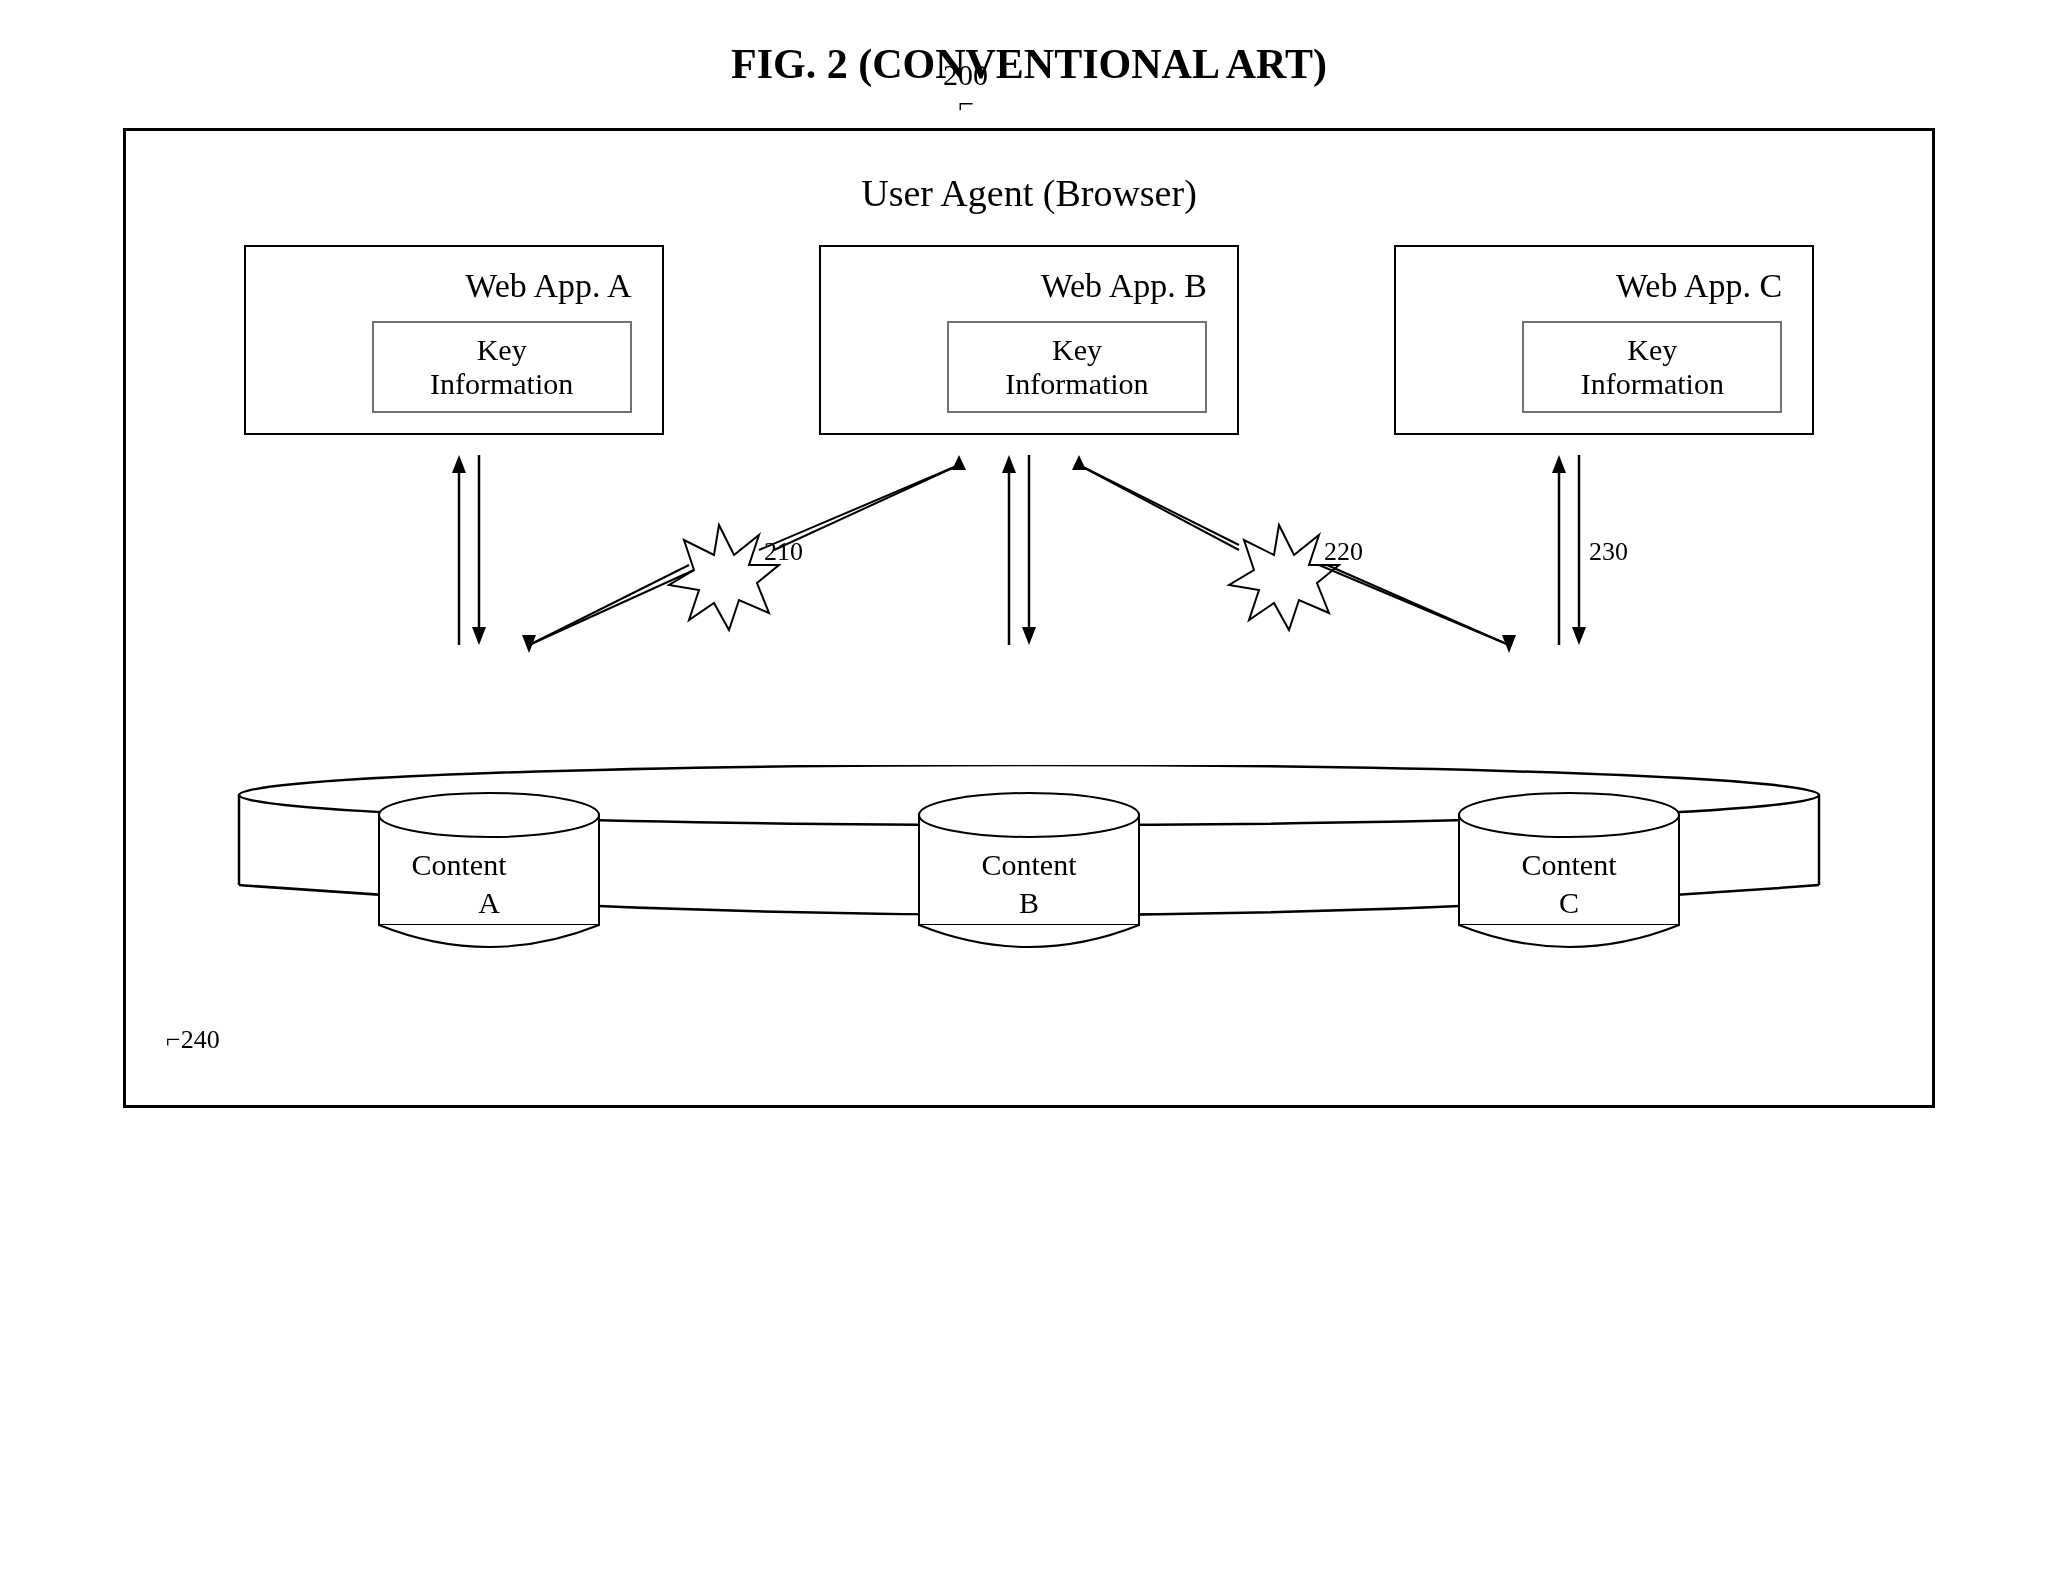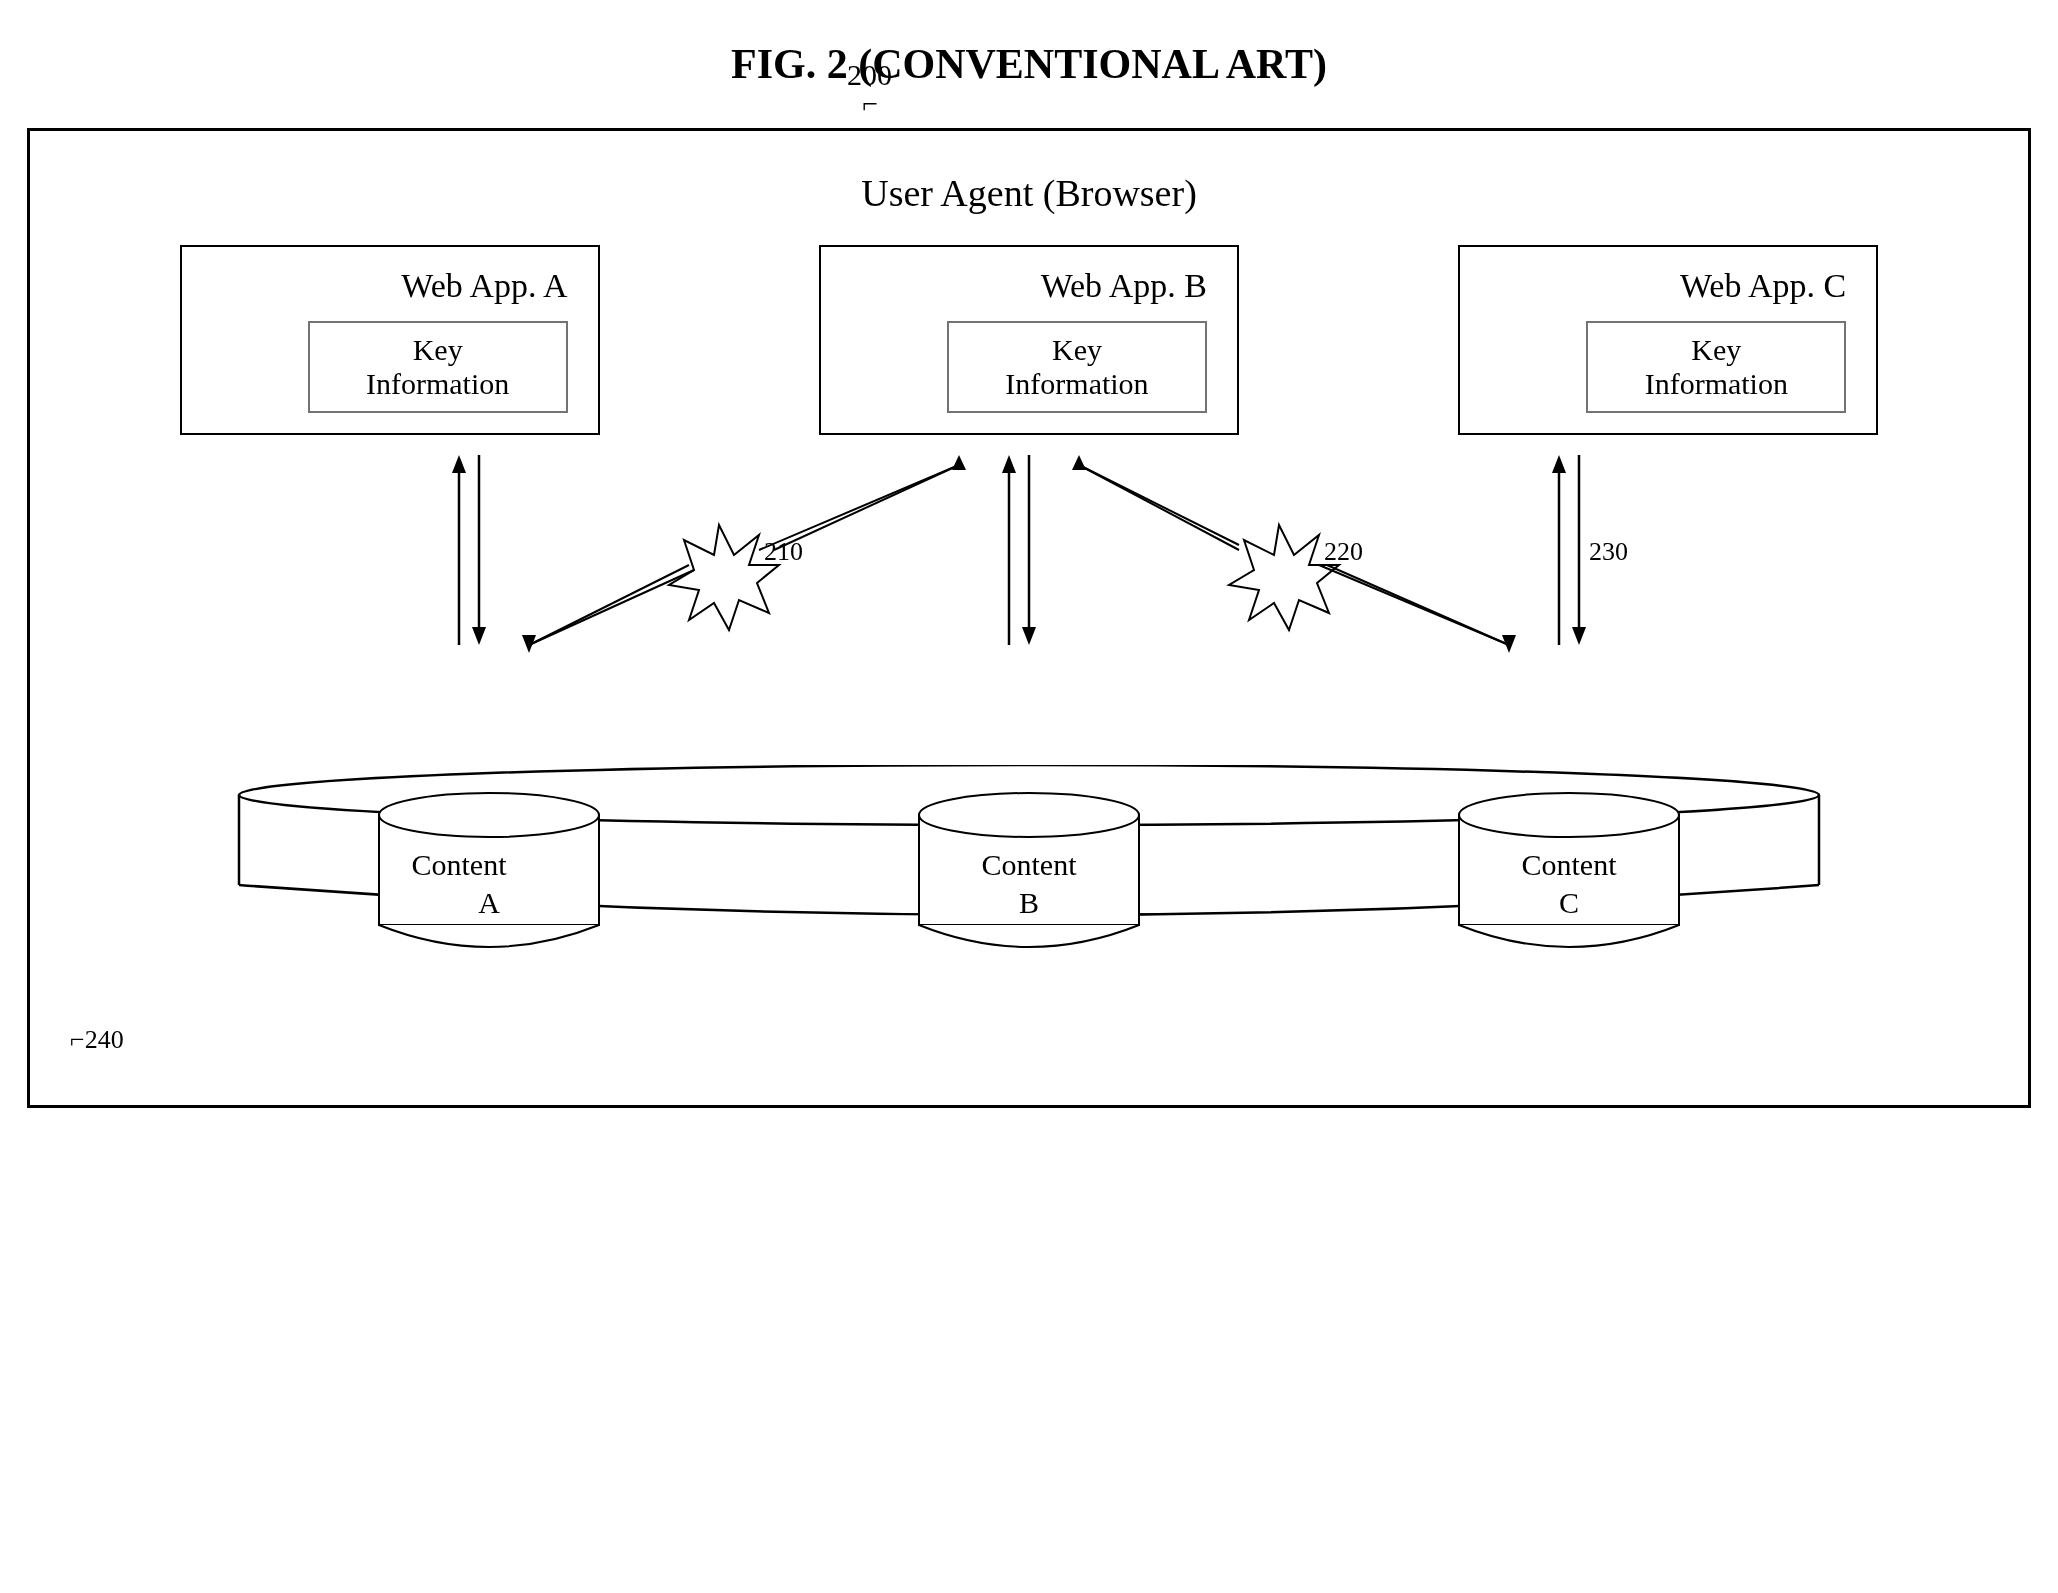--- a/index.html
+++ b/index.html
@@ -8,21 +8,21 @@
       height: 1593px;
       background: #ffffff;
       font-family: 'Times New Roman', Times, serif;
       display: flex;
       flex-direction: column;
       align-items: center;
       padding-top: 40px;
     }
 
     .diagram-container {
-      width: 2004px;
+      width: 1812px;
       border: 3px solid #000;
       padding: 30px 40px 40px 40px;
       position: relative;
       background: #fff;
     }
 
     
     .user-agent-label {
       text-align: center;
       font-size: 38px;

